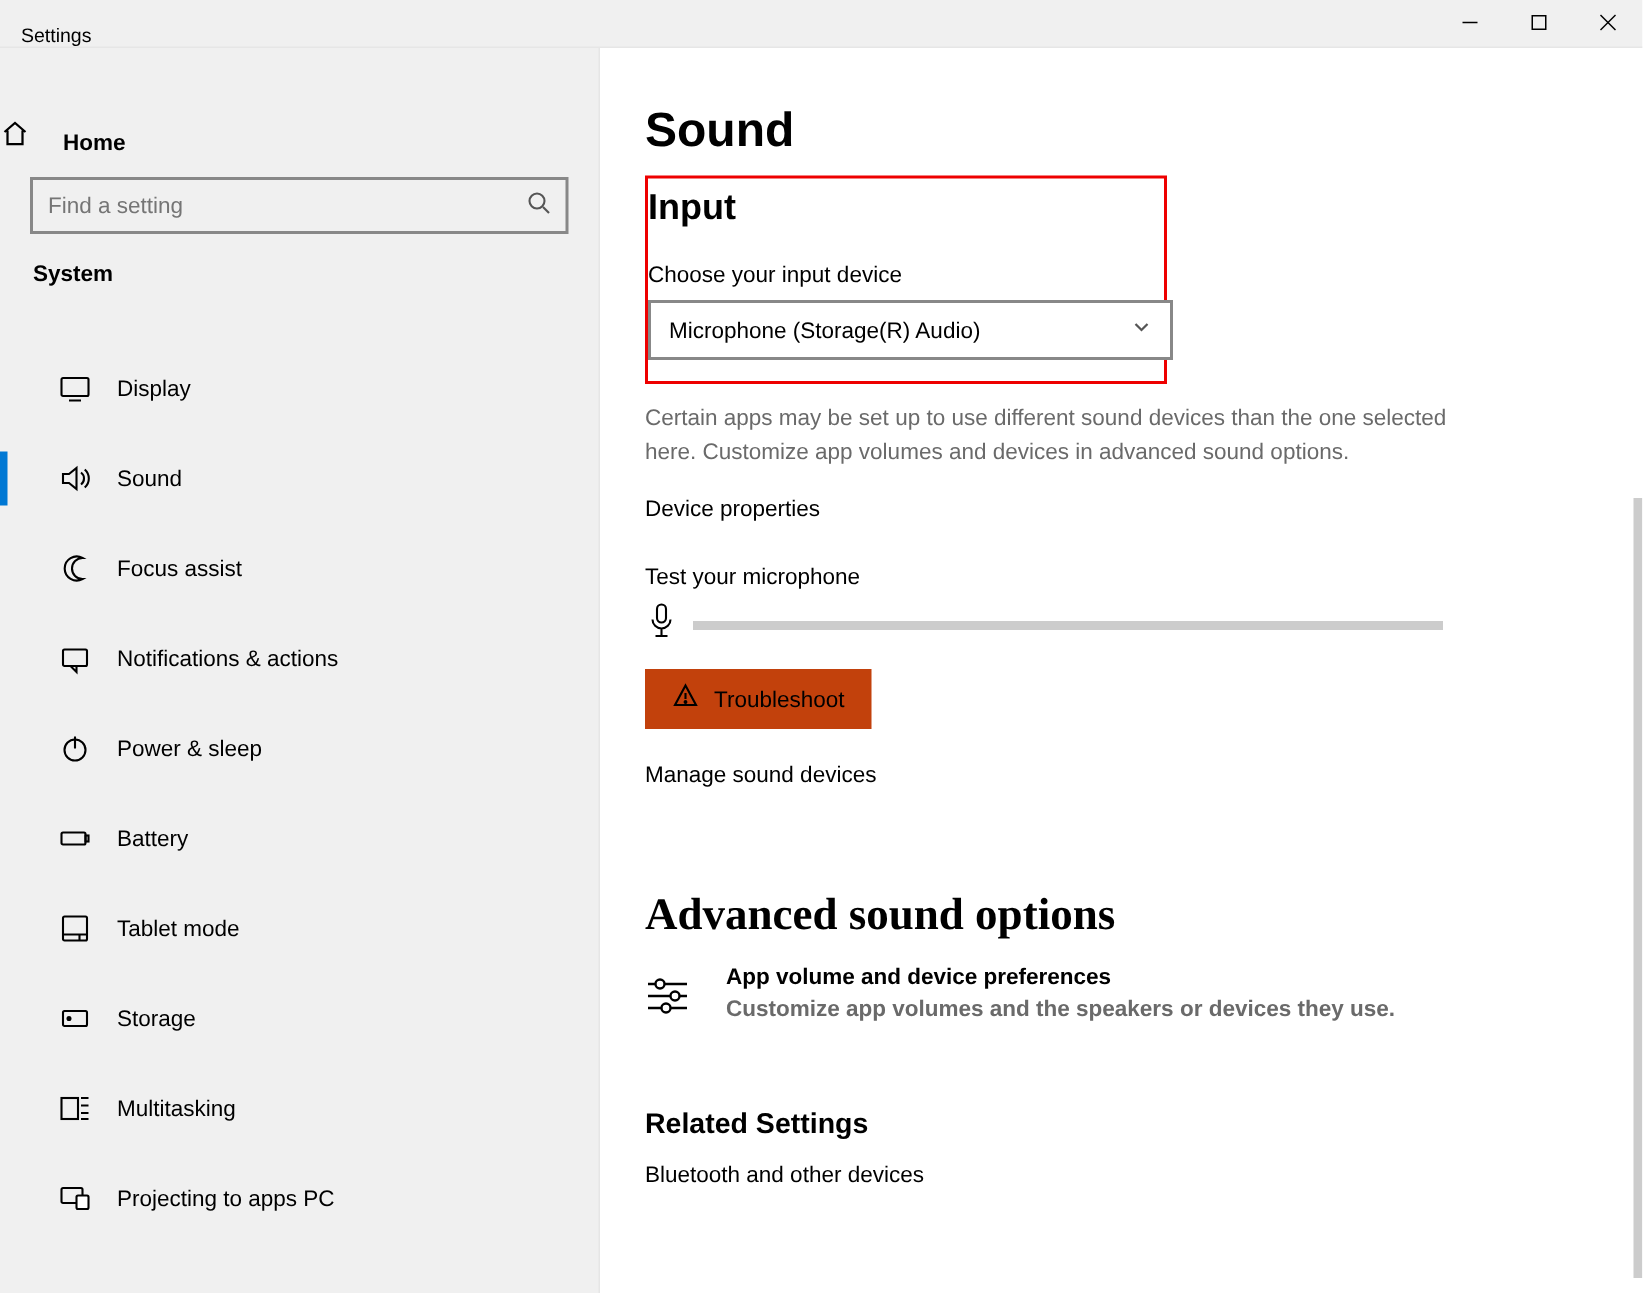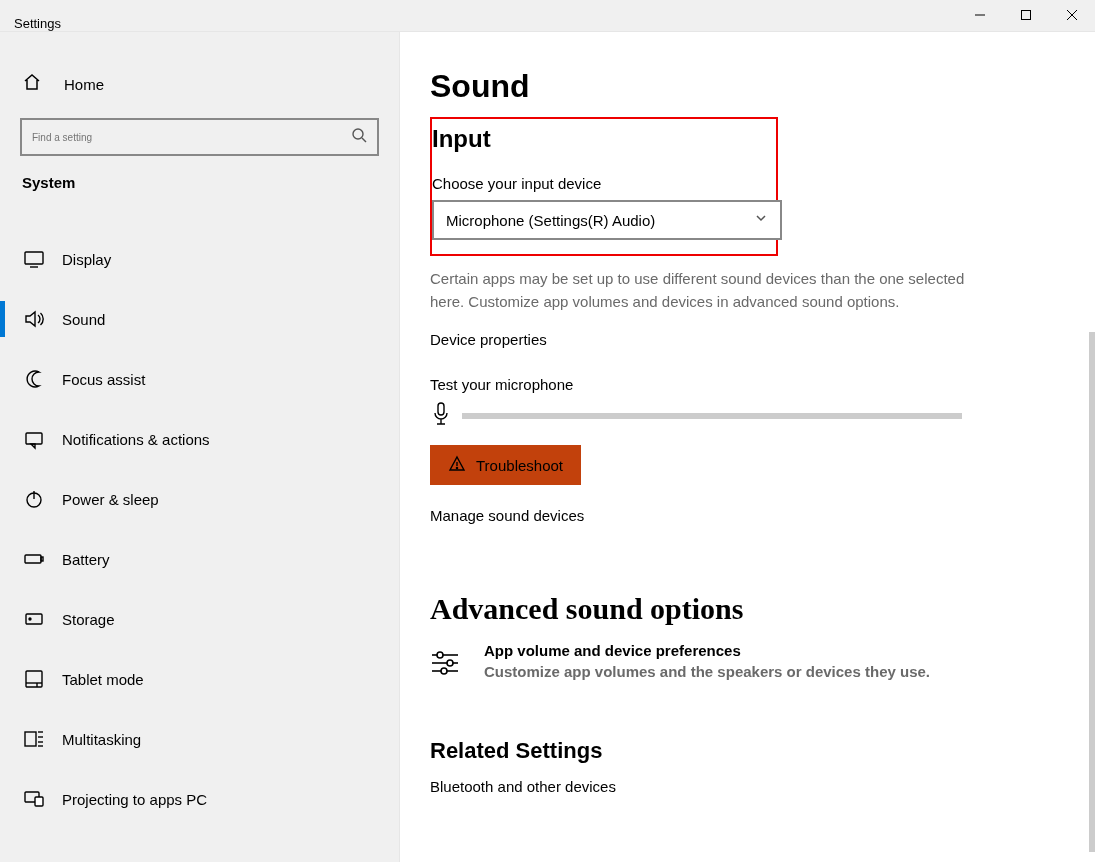--- a/index.html
+++ b/index.html
@@ -9,29 +9,29 @@
   .titlebar { height: 32px; display: flex; align-items: flex-end; background: #f0f0f0; border-bottom: 1px solid #e6e6e6; }
   .titlebar .title { padding-left: 14px; font-size: 13px; color: #000; }
   .titlebar .winbtns { margin-left: auto; display: flex; }
   .winbtn { width: 46px; height: 32px; display: flex; align-items: center; justify-content: center; font-size: 14px; color: #000; }
   .winbtn svg { display: block; }
 
   .main { display: flex; height: calc(100% - 32px); }
 
   
   .sidebar { width: 400px; background: #f0f0f0; padding-top: 32px; border-right: 1px solid #e6e6e6; }
-  .home-row { display: flex; align-items: center; height: 40px; padding-left: 22px; margin-bottom: 14px; }
+  .home-row { display: flex; align-items: flex-end; height: 40px; margin-bottom: 14px; font-weight: bold; }
   .home-row .label { font-size: 15px; color: #000; margin-left: 22px; }
   .search-wrap { margin: 0 20px 18px 20px; }
   .search { height: 38px; border: 2px solid #888; display: flex; align-items: center; padding: 0 10px; background: #f0f0f0; }
-  .search input { flex: 1; border: none; background: transparent; outline: none; font-size: 10px; color: #14532d; }
+  .search input { flex: 1; border: none; background: transparent; outline: none; font-size: 15px; color: #14532d; }
   .section-title { font-weight: 600; font-size: 15px; padding-left: 22px; margin-bottom: 38px; }
 
   .nav { list-style: none; }
-  .nav li { height: 60px; display: flex; align-items: center; padding-left: 22px; position: relative; }
+  .nav li { height: 60px; display: flex; align-items: center; padding-left: 38px; position: relative; }
   .nav li.active::before { content: ""; position: absolute; left: 0; top: 12px; bottom: 12px; width: 5px; background: #0078d4; }
   .nav li .icon-slot { width: 24px; height: 24px; display: flex; align-items: center; justify-content: center; }
   .nav li .label { font-size: 15px; color: #000; margin-left: 16px; }
 
   
   .content { flex: 1; padding: 36px 30px 0 30px; position: relative; overflow: hidden; }
   .page-title { font-size: 32px; font-weight: 600; margin-bottom: 12px; }
   .highlight-box { border: 2px solid #ee0000; padding: 6px 10px 14px 0; margin-bottom: 8px; width: 348px; }
   .section-heading { font-size: 24px; font-weight: 600; margin-bottom: 22px; }
   .field-label { font-size: 15px; margin-bottom: 8px; }
@@ -43,21 +43,21 @@
   .mic-row { display: flex; align-items: center; margin: 6px 0 14px 0; }
   .mic-row .bar { flex: 1; height: 6px; background: #ccc; margin-left: 10px; max-width: 500px; }
   .btn-troubleshoot { display: inline-flex; align-items: center; height: 40px; background: #c2410c; padding: 0 18px; font-size: 15px; border: none; margin-bottom: 22px; }
   .btn-troubleshoot .tri { margin-right: 10px; }
   .adv-heading { font-size: 30px; font-weight: 600; margin: 40px 0 16px 0; font-family: Liberation Serif, serif; }
   .adv-row { display: flex; align-items: flex-start; font-weight: bold; }
   .adv-row .icon-slot { width: 40px; height: 40px; display: flex; align-items: center; justify-content: flex-start; padding-top:2px;}
   .adv-row .texts { margin-left: 14px; }
   .adv-row .t1 { font-size: 15px; margin-bottom: 4px; }
   .adv-row .t2 { font-size: 15px; color: #6a6a6a; }
-  .rel-heading { font-size: 22px; font-weight: 600; margin: 56px 0 14px 0; }
+  .rel-heading { font-size: 19px; font-weight: 600; margin: 56px 0 14px 0; }
 
   
   .vscroll { position: absolute; top: 300px; right: 0; width: 6px; height: 520px; background: #ccc; }
 </style>
 </head>
 <body>
 
 <div class="titlebar">
   <div class="title">Settings</div>
   <div class="winbtns">
@@ -153,35 +153,35 @@
             <svg width="22" height="22" viewBox="0 0 22 22" fill="none" stroke="#000" stroke-width="1.4">
               <rect x="2" y="7" width="16" height="8" rx="1"></rect>
               <rect x="18" y="9" width="2" height="4"></rect>
             </svg>
           </span>
           <span class="label">Battery</span>
         </li>
         <li>
           <span class="icon-slot">
             <svg width="22" height="22" viewBox="0 0 22 22" fill="none" stroke="#000" stroke-width="1.4">
-              <rect x="3" y="6" width="16" height="10" rx="1"></rect>
-              <circle cx="7" cy="11" r="1" fill="#000"></circle>
-            </svg>
-          </span>
-          <span class="label">Storage</span>
-        </li>
-        <li>
-          <span class="icon-slot">
-            <svg width="22" height="22" viewBox="0 0 22 22" fill="none" stroke="#000" stroke-width="1.4">
               <rect x="3" y="3" width="16" height="16" rx="1"></rect>
               <line x1="3" y1="15" x2="19" y2="15"></line>
               <line x1="14" y1="15" x2="14" y2="19"></line>
             </svg>
           </span>
           <span class="label">Tablet mode</span>
+        </li>
+        <li>
+          <span class="icon-slot">
+            <svg width="22" height="22" viewBox="0 0 22 22" fill="none" stroke="#000" stroke-width="1.4">
+              <rect x="3" y="6" width="16" height="10" rx="1"></rect>
+              <circle cx="7" cy="11" r="1" fill="#000"></circle>
+            </svg>
+          </span>
+          <span class="label">Storage</span>
         </li>
         <li>
           <span class="icon-slot">
             <svg width="22" height="22" viewBox="0 0 22 22" fill="none" stroke="#000" stroke-width="1.4">
               <rect x="2" y="4" width="11" height="14"></rect>
               <line x1="15" y1="4" x2="20" y2="4"></line>
               <line x1="15" y1="9" x2="20" y2="9"></line>
               <line x1="15" y1="14" x2="20" y2="14"></line>
               <line x1="15" y1="18" x2="20" y2="18"></line>
             </svg>
@@ -200,21 +200,21 @@
       </ul>
   </nav>
 
   <section class="content">
     <h1 class="page-title">Sound</h1>
 
     <div class="highlight-box">
       <h2 class="section-heading">Input</h2>
       <div class="field-label">Choose your input device</div>
       <div class="dropdown">
-        <span class="dd-text">Microphone (Settings(R) Audio)</span>
+        <span class="dd-text">Microphone (Storage(R) Audio)</span>
         <span class="chev">
           <svg width="14" height="14" viewBox="0 0 14 14" fill="none" stroke="#555" stroke-width="1.5">
               <polyline points="3,5 7,9 11,5"></polyline>
             </svg>
         </span>
       </div>
     </div>
 
     <p class="hint">Certain apps may be set up to use different sound devices than the one selected here. Customize app volumes and devices in advanced sound options.</p>
 

